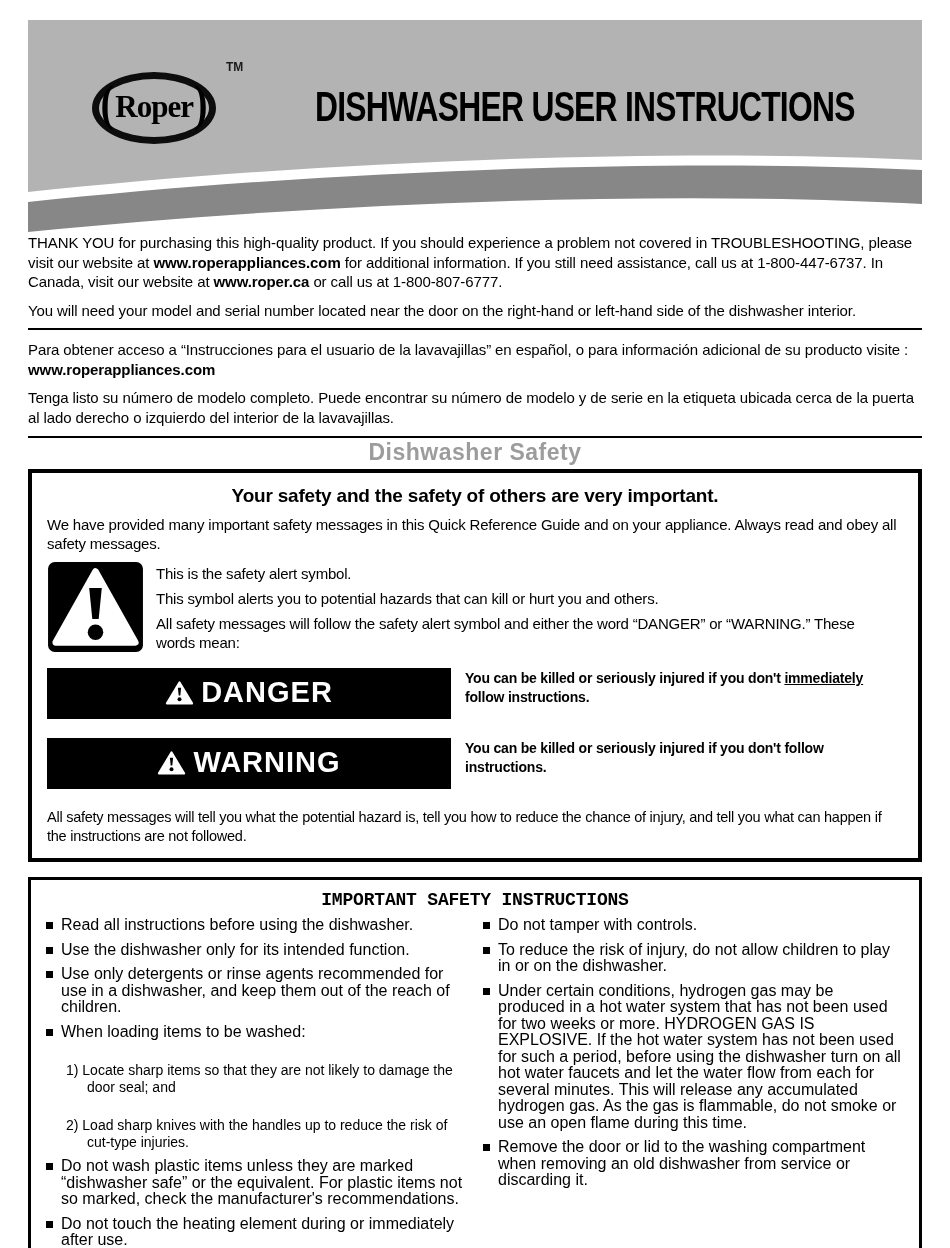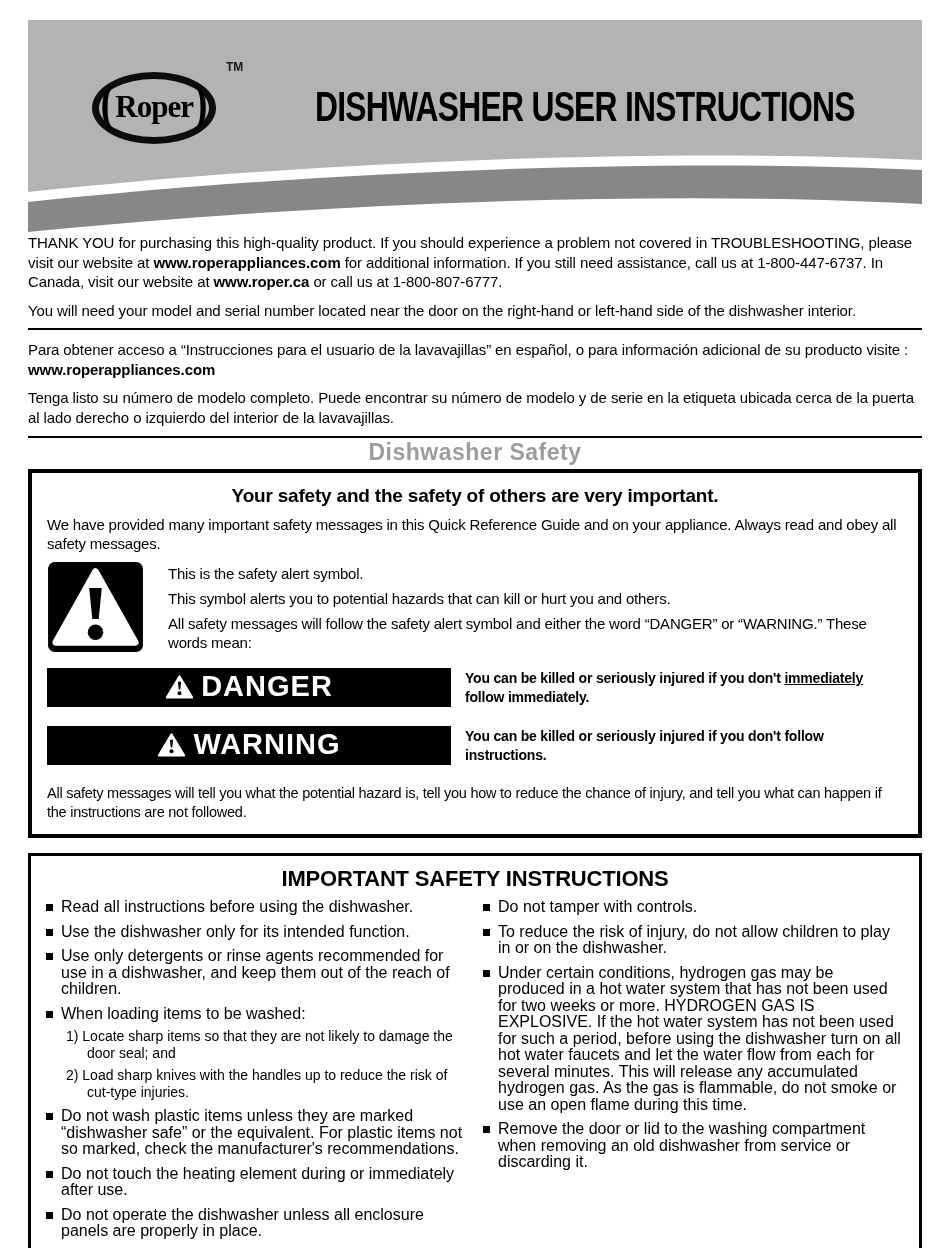--- a/index.html
+++ b/index.html
@@ -35,45 +35,45 @@
   .rule-2 { margin:3px 0 1px 0; }
   .spanish-p { margin-bottom:9px; }
   .section-heading {
     text-align:center; color:#9c9c9c; font-size:23px; font-weight:bold;
     letter-spacing:0.5px; margin:0 0 3px 0;
   }
   
   .safety-box { border:4px solid #000; padding:10px 15px 8px 15px; background:#fff; }
   .safety-headline { text-align:center; font-weight:bold; font-size:19px; margin:2px 0 8px; letter-spacing:-0.2px; }
   .safety-intro { font-size:15px; line-height:19px; letter-spacing:-0.2px; margin-bottom:8px; }
-  .alert-row { display:flex; gap:24px; margin:5px 12px 10px 0; }
+  .alert-row { display:flex; gap:12px; margin:5px 12px 10px 0; }
   .alert-icon { width:97px; height:92px; flex:none; }
   .alert-lines { font-size:15px; line-height:19px; letter-spacing:-0.2px; padding-top:3px; }
   .alert-lines p { margin-bottom:6px; }
   .banner-row { display:flex; gap:14px; margin-bottom:19px; align-items:flex-start; }
   .banner {
-    width:404px; height:39px; background:#000; color:#fff; flex:none;
+    width:404px; height:51px; background:#000; color:#fff; flex:none;
     display:flex; align-items:center; justify-content:center; gap:7px;
   }
   .banner-tri { width:29px; height:26px; position:relative; top:-1px; }
   .banner-label { font-size:29px; font-weight:bold; letter-spacing:1px; line-height:1; position:relative; top:-1px; }
   .banner-desc { font-size:14px; font-weight:bold; line-height:19px; letter-spacing:-0.2px; padding-top:1px; }
   .u { text-decoration:underline; }
   .safety-outro { font-size:14.5px; line-height:19px; letter-spacing:-0.25px; margin:2px 0 4px; }
   
   .instructions-box { border:3px solid #000; margin-top:15px; padding:8px 15px 10px 15px; background:#fff; }
-  .inst-title { text-align:center; font-size:22px; font-weight:bold; letter-spacing:-0.2px; margin:2px 0 7px; }
+  .inst-title { text-align:center; font-size:18px; font-weight:bold; letter-spacing:-0.2px; margin:2px 0 7px;font-family:Liberation Mono, monospace; }
   .warn-line { font-size:14.5px; margin-bottom:9px; }
   .warn-label { font-weight:bold; font-size:17.5px; letter-spacing:-0.3px; margin-right:4px; }
   .cols { display:flex; gap:16px; }
   .col { flex:1; }
   .item { margin-bottom:8px; }
   .li { display:flex; font-size:16px; line-height:16.5px; }
   .sq { width:7px; height:7px; background:#000; flex:none; margin:5px 8px 0 0; }
-  .subli { margin:6px 0 0 20px; padding-left:21px; text-indent:-21px; font-size:14px; line-height:16.5px; }
+  .subli { margin:22px 0 0 20px; padding-left:21px; text-indent:-21px; font-size:14px; line-height:16.5px; }
 </style>
 </head>
 <body>
 
 <div class="page">
 
   <div class="header">
     <svg class="swoosh" viewBox="0 0 894 212" preserveAspectRatio="none">
       <path d="M0,0 H894 V140 C640,128 300,140 0,172 Z" fill="#b3b3b3"></path>
       <path d="M0,182 C300,150 640,138 894,150 V184 C640,170 300,182 0,212 Z" fill="#878787"></path>
@@ -123,21 +123,21 @@
 
       <div class="banner-row">
         <div class="banner">
           <svg class="banner-tri" viewBox="0 0 100 88">
             <path d="M50 8 L93 80 H7 Z" fill="#fff" stroke="#fff" stroke-width="8" stroke-linejoin="round"></path>
             <path d="M44.5 26 h11 l-2.7 27 h-5.6 Z" fill="#000"></path>
             <circle cx="50" cy="65.5" r="6.8" fill="#000"></circle>
           </svg>
           <span class="banner-label">DANGER</span>
         </div>
-        <p class="banner-desc"><span>You can be killed or seriously injured if you don't </span><span class="u">immediately</span><span> follow immediately.</span></p>
+        <p class="banner-desc"><span>You can be killed or seriously injured if you don't </span><span class="u">immediately</span><span> follow instructions.</span></p>
       </div>
 
       <div class="banner-row">
         <div class="banner">
           <svg class="banner-tri" viewBox="0 0 100 88">
             <path d="M50 8 L93 80 H7 Z" fill="#fff" stroke="#fff" stroke-width="8" stroke-linejoin="round"></path>
             <path d="M44.5 26 h11 l-2.7 27 h-5.6 Z" fill="#000"></path>
             <circle cx="50" cy="65.5" r="6.8" fill="#000"></circle>
           </svg>
           <span class="banner-label">WARNING</span>

